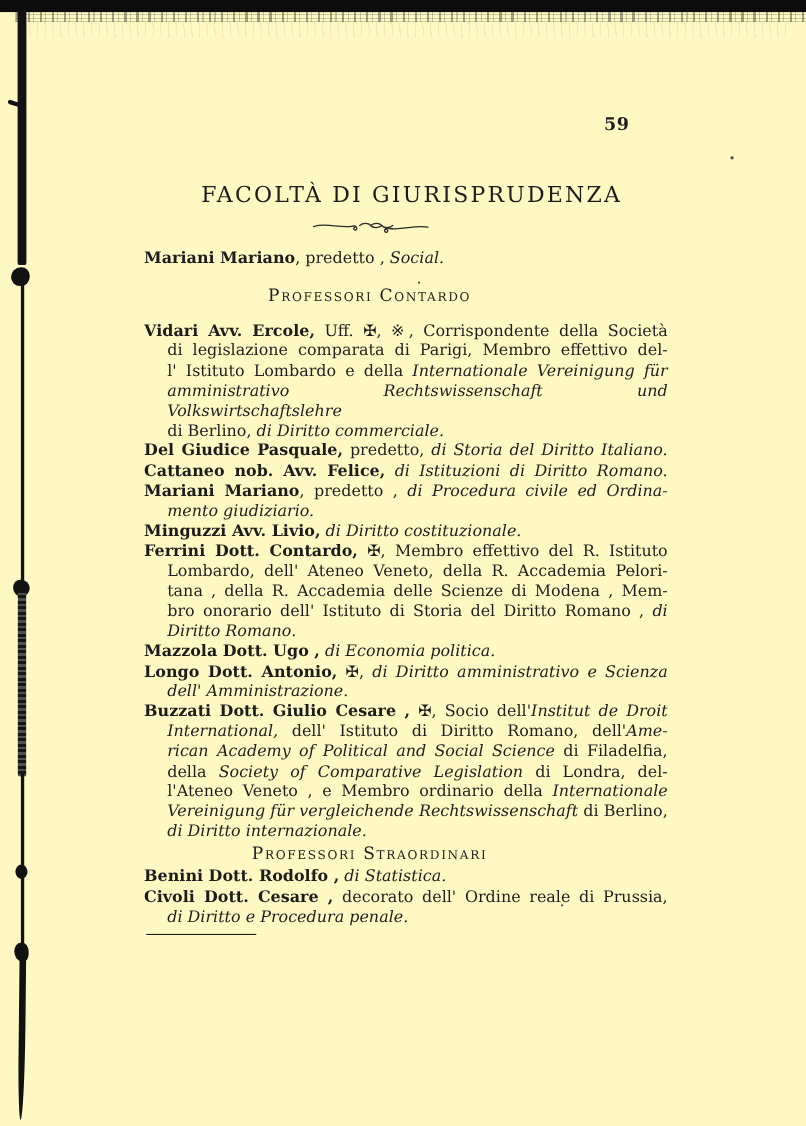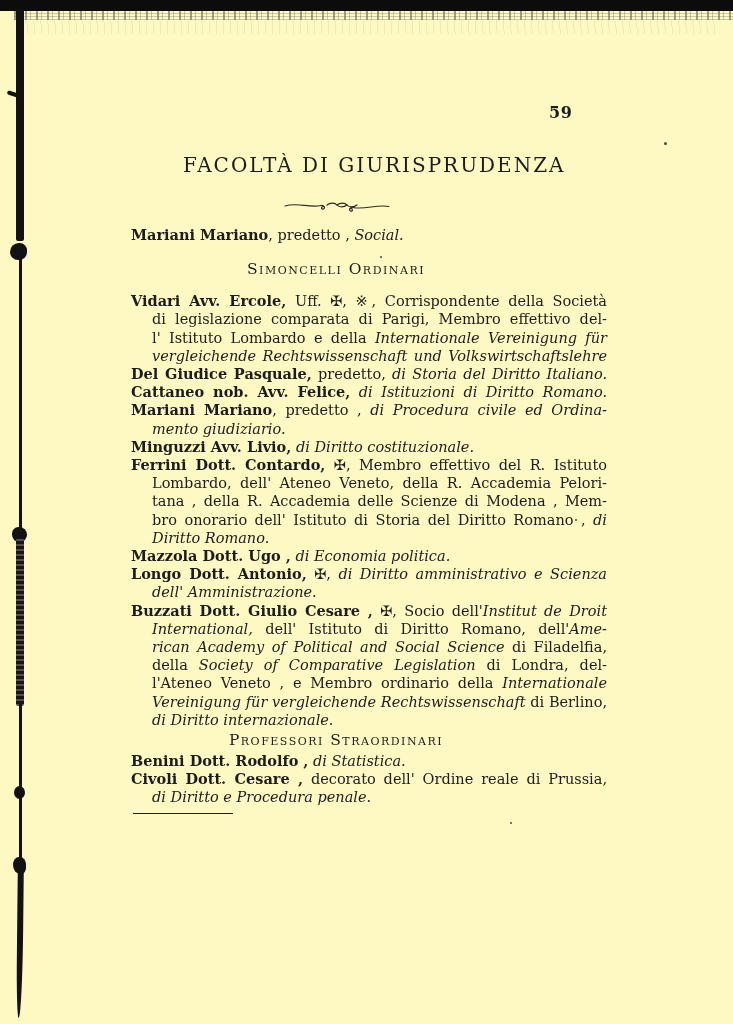--- a/index.html
+++ b/index.html
@@ -33,21 +33,21 @@
         #161616;}
   .b6{left:19px;top:703px;width:3px;height:85px;}
   .b7{left:14px;top:786px;width:11px;height:13px;border-radius:50%;}
   .b8{left:19px;top:797px;width:3px;height:62px;}
   .b9{left:13px;top:857px;width:13px;height:17px;border-radius:50% 50% 40% 60%;}
   .b10{left:17px;top:870px;width:6px;height:148px;border-radius:0 0 60% 40%;transform:rotate(.6deg);}
   .speck{position:absolute;background:#4a4a4a;border-radius:50%;}
 
   
   .page-number{position:absolute;top:103px;left:549px;font-weight:bold;font-size:16px;letter-spacing:.5px;}
-  .page-title{position:absolute;top:153px;left:183px;width:308px;
+  .page-title{position:absolute;top:165px;left:183px;width:308px;
     font-size:20px;letter-spacing:2px;font-weight:normal;margin:0;white-space:nowrap;}
   .divider{position:absolute;top:196px;left:283px;width:108px;height:18px;}
 
   .text-column{position:absolute;left:131px;top:226px;width:476px;}
   .preside-line{font-size:15px;line-height:20px;}
   .section-heading{width:410px;text-align:center;font-variant:small-caps;
     font-size:15.5px;letter-spacing:1.5px;line-height:18px;}
   .sh1{margin:16px 0 14px 0;}
   .sh2{margin:2px 0 3px 0;}
   .entries{font-size:14.5px;line-height:18.2px;}
@@ -99,28 +99,29 @@
       <path d="M70 11.5 C 82 14, 94 8, 106 10.5"></path>
     </g>
   </svg>
 
   <div class="text-column">
 
     <div class="preside-line entries">
         <div class="line"><span class="b">Mariani Mariano</span><span class="r">, predetto , </span><span class="i">Social.</span></div>
       </div>
 
-    <div class="section-heading sh1">Simoncelli Ordinari</div>
+    <div class="section-heading sh1">Professori Contardo</div>
 
     <div class="entries">
         <div class="entry">
           <div class="line just"><span class="b">Vidari Avv. Ercole,</span><span class="r"> Uff. ✠, ※, Corrispondente della Società</span></div>
           <div class="line ind just"><span class="r">di legislazione comparata di Parigi, Membro effettivo del-</span></div>
           <div class="line ind just"><span class="r">l' Istituto Lombardo e della </span><span class="i">Internationale Vereinigung für</span></div>
-          <div class="line ind just"><span class="i">vergleichende Rechtswissenschaft und Volkswirtschaftslehre</span></div>
+          <div class="line ind just"><span class="i">amministrativo Rechtswissenschaft und Volkswirtschaftslehre</span></div>
+          <div class="line ind"><span class="r">di Berlino, </span><span class="i">di Diritto commerciale.</span></div>
         </div>
         <div class="entry">
           <div class="line just"><span class="b">Del Giudice Pasquale,</span><span class="r"> predetto, </span><span class="i">di Storia del Diritto Italiano.</span></div>
         </div>
         <div class="entry">
           <div class="line just"><span class="b">Cattaneo nob. Avv. Felice,</span><span class="r"> </span><span class="i">di Istituzioni di Diritto Romano.</span></div>
         </div>
         <div class="entry">
           <div class="line just"><span class="b">Mariani Mariano</span><span class="r">, predetto , </span><span class="i">di Procedura civile ed Ordina-</span></div>
           <div class="line ind"><span class="i">mento giudiziario.</span></div>

